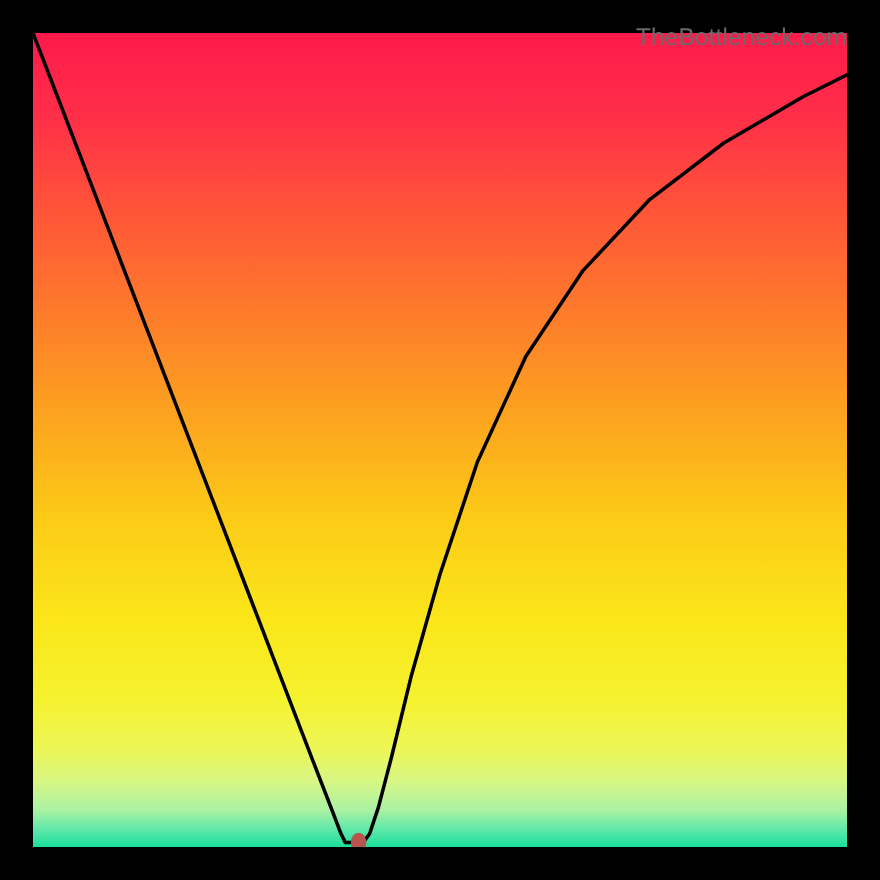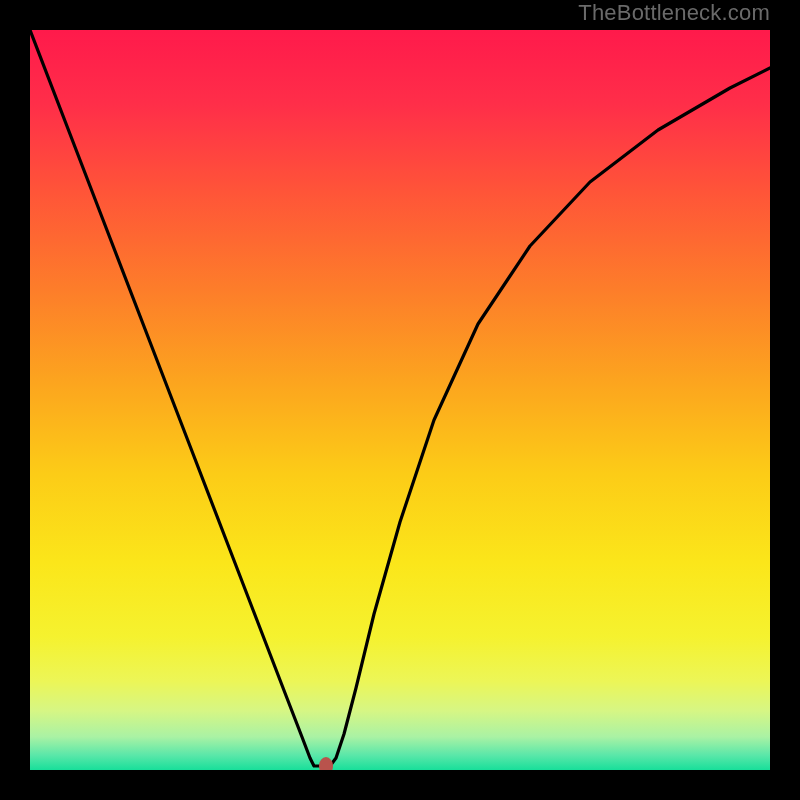--- a/index.html
+++ b/index.html
@@ -36,21 +36,21 @@
   }
   .curve-svg {
     position: absolute;
     left: 0;
     top: 0;
     width: 100%;
     height: 100%;
   }
   .watermark {
     position: absolute;
-    top: 0;
+    top: 21px;
     right: 30px;
     color: #6a6a6a;
     font-size: 22px;
     font-weight: 500;
     letter-spacing: 0.2px;
   }
   .marker {
     position: absolute;
     width: 14px;
     height: 18px;

